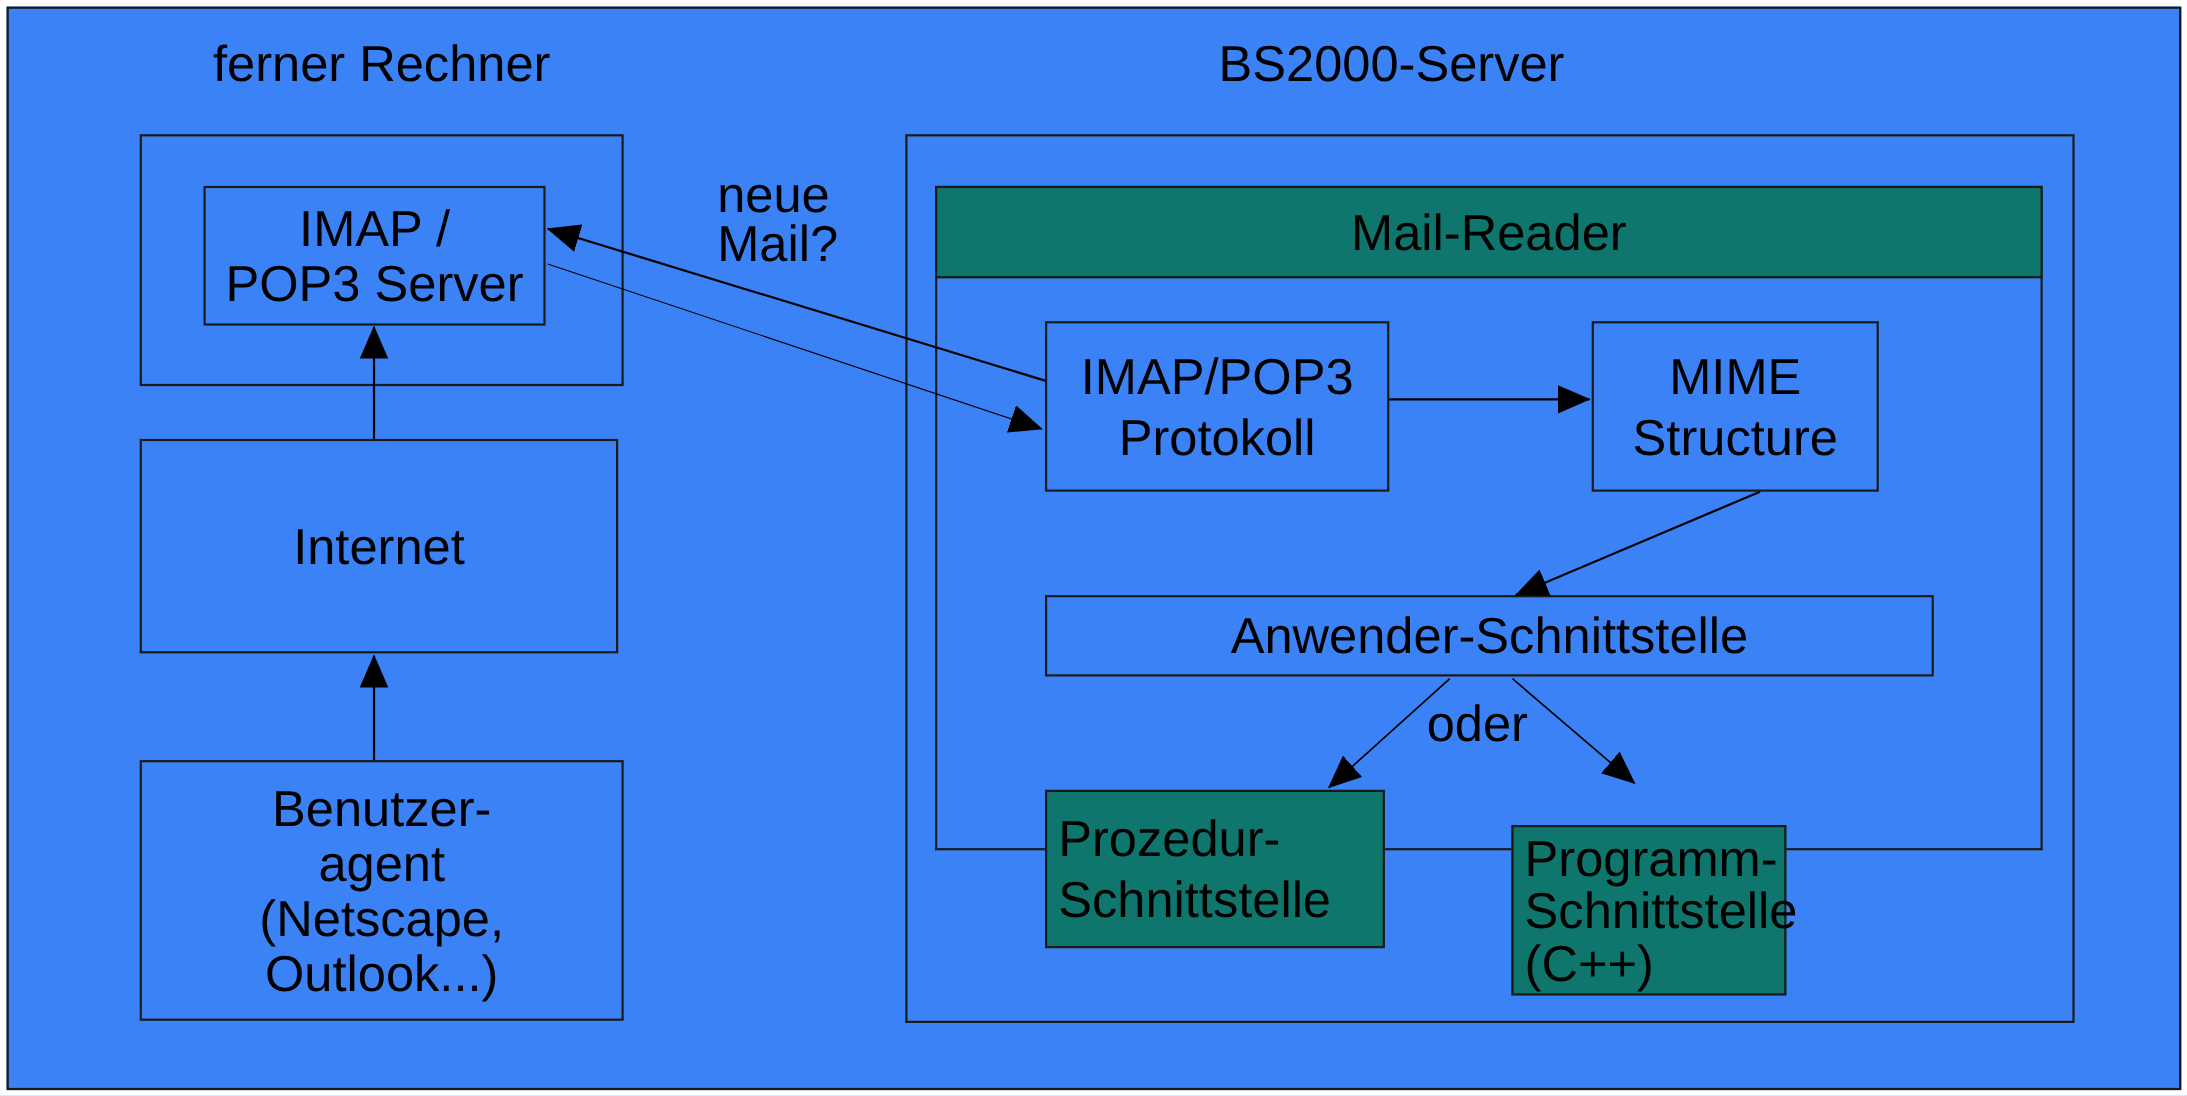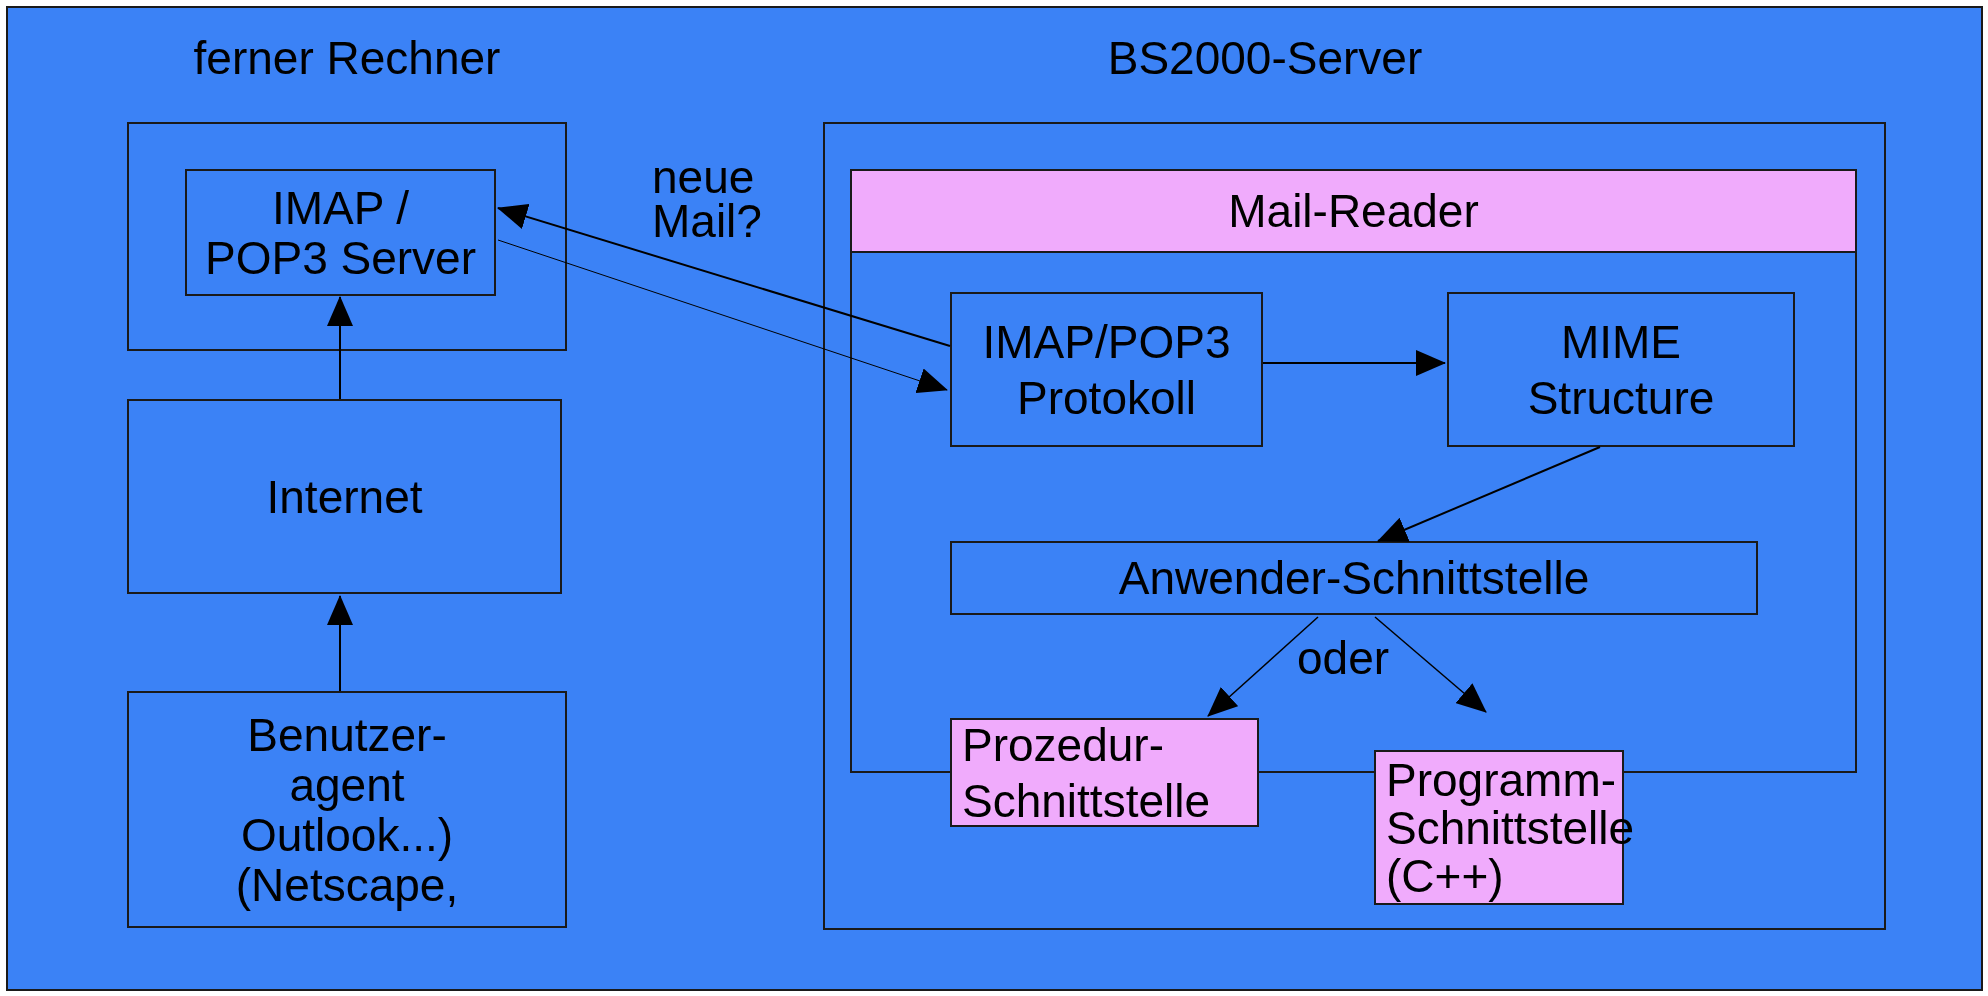--- a/index.html
+++ b/index.html
@@ -1,19 +1,19 @@
 <!DOCTYPE html>
 <html><head>
 <meta charset="utf-8">
 <style>
   html, body { margin:0; padding:0; background:#ffffff; }
   body { width:1988px; height:996px; position:relative; overflow:hidden;
          font-family:"Liberation Sans", sans-serif; color:#000; }
   .box { position:absolute; box-sizing:border-box; border:2px solid #1a1a1a; background:#3b82f6; }
-  .gray { background:#f0abfc; }
+  .gray { background:#0f766e; }
   .lbl { position:absolute; font-size:46px; line-height:52px; white-space:nowrap; }
   .center { display:flex; flex-direction:column; align-items:center; justify-content:center; text-align:center; }
   .left { display:flex; flex-direction:column; justify-content:center; text-align:left; padding-left:10px; }
   svg.arrows { position:absolute; left:0; top:0; pointer-events:none; }
 </style>
 </head>
 <body>
 
 <div class="box" style="left:6px;top:6px;width:1977px;height:985px;"></div>
 
@@ -26,52 +26,52 @@
   <span>POP3 Server</span>
 </div>
 
 <div class="box lbl center" style="left:127px;top:399px;width:435px;height:195px;">
   <span>Internet</span>
 </div>
 
 <div class="box lbl center" style="left:127px;top:691px;width:440px;height:237px;line-height:50px;">
   <span>Benutzer-</span>
   <span>agent</span>
+  <span>(Netscape,</span>
   <span>Outlook...)</span>
-  <span>(Netscape,</span>
 </div>
 
 <div class="lbl" style="left:652px;top:155px;line-height:44px;">
   <div>neue</div>
   <div>Mail?</div>
 </div>
 
 <div class="box" style="left:823px;top:122px;width:1063px;height:808px;"></div>
 <div class="box" style="left:850px;top:169px;width:1007px;height:604px;"></div>
 <div class="box gray lbl center" style="left:850px;top:169px;width:1007px;height:84px;">
   <span>Mail-Reader</span>
 </div>
 
 <div class="box lbl center" style="left:950px;top:292px;width:313px;height:155px;line-height:56px;">
   <span>IMAP/POP3</span>
   <span>Protokoll</span>
 </div>
 
-<div class="box lbl center" style="left:1447px;top:292px;width:348px;height:155px;line-height:56px;">
+<div class="box lbl center" style="left:1447px;top:292px;width:261px;height:155px;line-height:56px;">
   <span>MIME</span>
   <span>Structure</span>
 </div>
 
 <div class="box lbl center" style="left:950px;top:541px;width:808px;height:74px;">
   <span>Anwender-Schnittstelle</span>
 </div>
 
 <div class="lbl" style="left:1297px;top:632px;">oder</div>
 
-<div class="box gray lbl left" style="left:950px;top:718px;width:309px;height:109px;line-height:56px;">
+<div class="box gray lbl left" style="left:950px;top:718px;width:309px;height:144px;line-height:56px;">
   <span>Prozedur-</span>
   <span>Schnittstelle</span>
 </div>
 
 <div class="box gray lbl left" style="left:1374px;top:718px;width:250px;height:155px;line-height:48px;margin-top:32px;">
   <span>Programm-</span>
   <span>Schnittstelle</span>
   <span>(C++)</span>
 </div>
 

